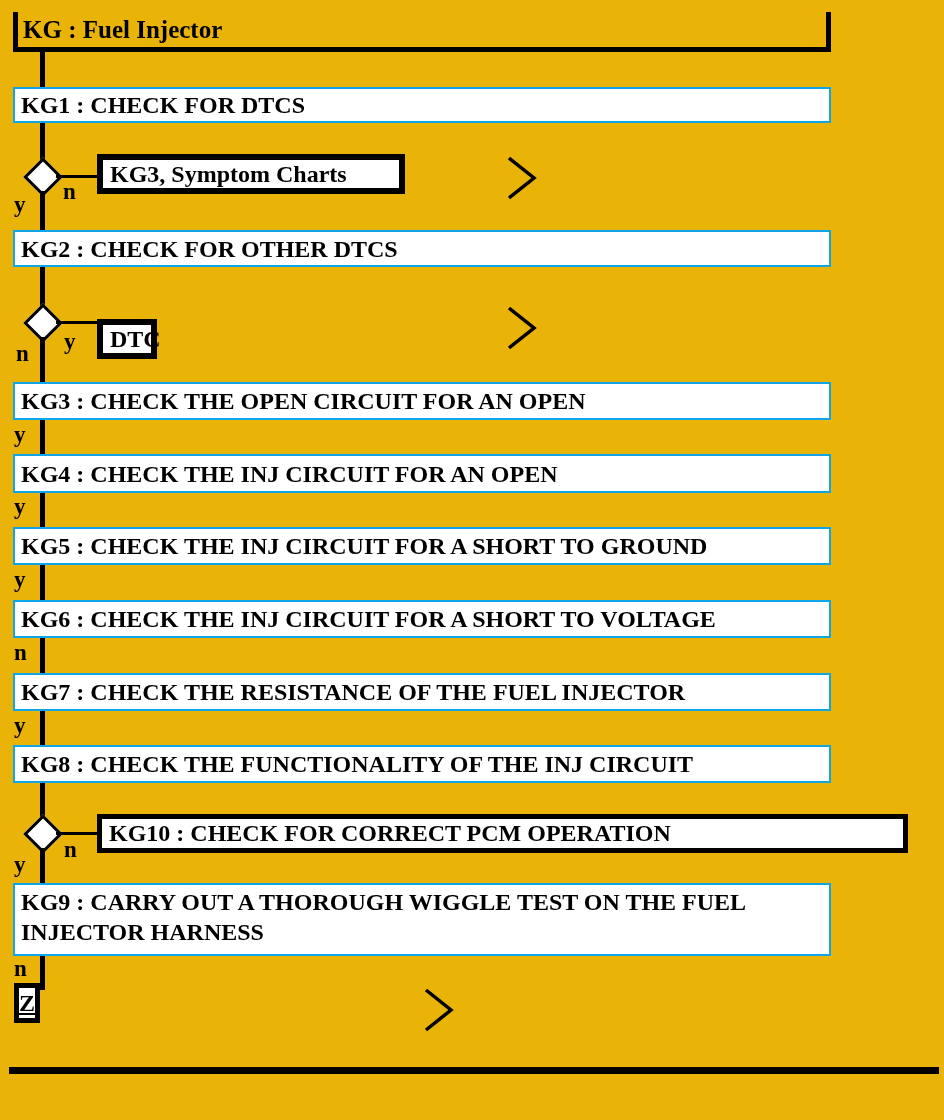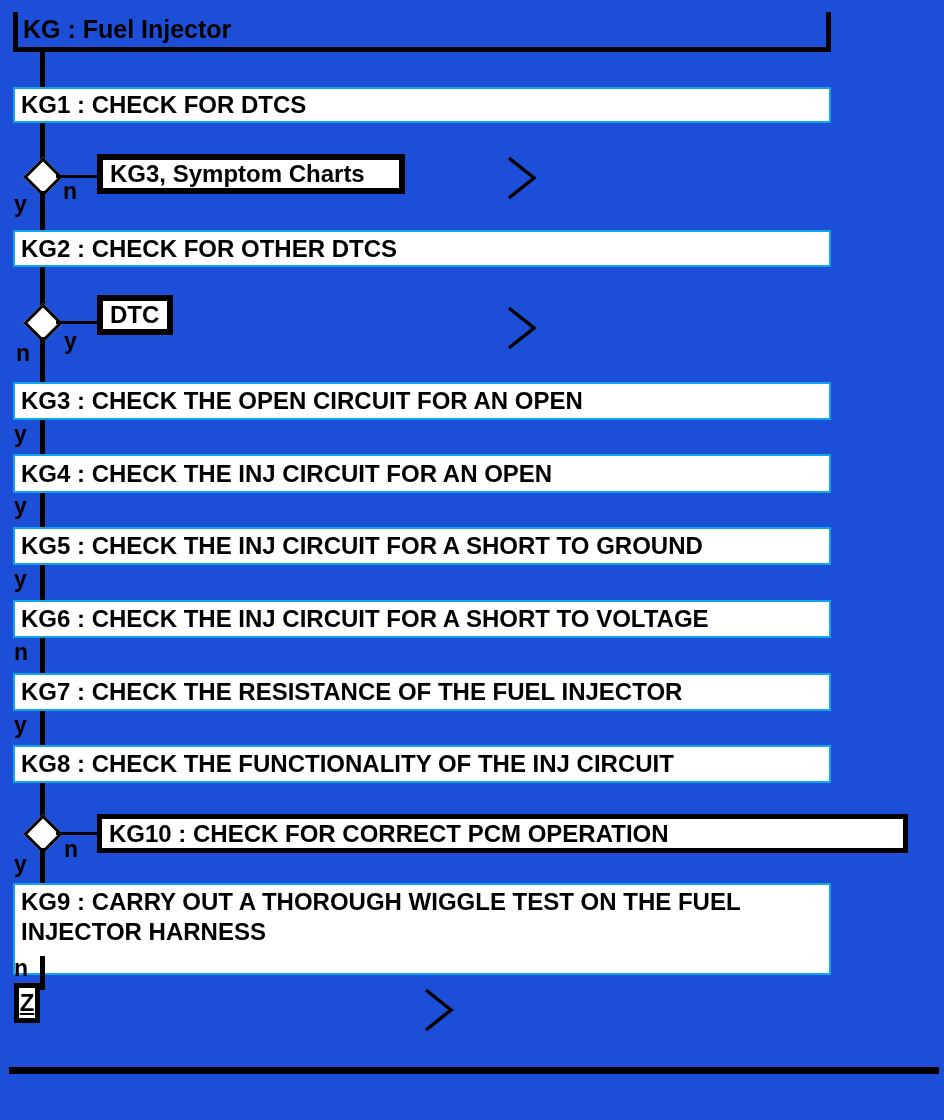--- a/index.html
+++ b/index.html
@@ -1,21 +1,21 @@
 <!DOCTYPE html>
 <html><head>
 <meta charset="utf-8">
 <style>
   html, body { margin: 0; padding: 0; background: #ffffff; }
   #stage {
     position: relative;
     width: 944px;
     height: 1120px;
-    background: #1d4ed8;
-    font-family: Liberation Sans, sans-serif;
+    background: #eab308;
+    font-family: Liberation Serif, serif;
     color: #000000;
     overflow: hidden;
   }
   
   .stepbox {
     position: absolute;
     left: 13px;
     width: 818px;
     border: 2px solid #0ea5e9;
     background: #fff;
@@ -118,21 +118,21 @@
     <span>KG2 : CHECK FOR OTHER DTCS</span>
   </div>
 
   <div class="vline" style="top:267px;height:42px;"></div>
 
   <div class="diamond" style="left:29px;top:309px;"></div>
   <div class="hline" style="left:56px;top:321px;width:41px;"></div>
   <div class="yn" style="left:64px;top:330px;">y</div>
   <div class="yn" style="left:16px;top:342px;">n</div>
 
-  <div class="refbox" style="left:97px;top:295px;width:76px;height:40px;">
+  <div class="refbox" style="left:97px;top:319px;width:60px;height:40px;">
     <span>DTC</span>
   </div>
 
   <svg class="chev" style="left:505px;top:304px;" width="34" height="48" viewBox="0 0 34 48">
     <polyline points="4,4 29,24 4,44" fill="none" stroke="#000" stroke-width="3.5"></polyline>
   </svg>
 
   <div class="vline" style="top:337px;height:45px;"></div>
 
   <div class="stepbox" style="top:382px;height:38px;">
@@ -175,21 +175,21 @@
   <div class="hline" style="left:56px;top:832px;width:41px;"></div>
   <div class="yn" style="left:64px;top:838px;">n</div>
   <div class="yn" style="left:14px;top:853px;">y</div>
 
   <div class="refbox" style="left:97px;top:814px;width:811px;height:39px;border-width:5px;">
     <span>KG10 : CHECK FOR CORRECT PCM OPERATION</span>
   </div>
 
   <div class="vline" style="top:848px;height:35px;"></div>
 
-  <div class="stepbox wrap" style="top:883px;height:92px;line-height:30px;">
+  <div class="stepbox wrap" style="top:883px;height:73px;line-height:30px;">
     <span>KG9 : CARRY OUT A THOROUGH WIGGLE TEST ON THE FUEL INJECTOR HARNESS</span>
   </div>
   <div class="yn" style="left:14px;top:957px;">n</div>
   <div class="vline" style="top:956px;height:34px;"></div>
 
   <div class="refbox" style="left:14px;top:983px;width:26px;height:40px;border-width:5px;padding:0;justify-content:center;">
     <span style="text-decoration:underline;">Z</span>
   </div>
 
   <svg class="chev" style="left:422px;top:986px;" width="34" height="48" viewBox="0 0 34 48">

